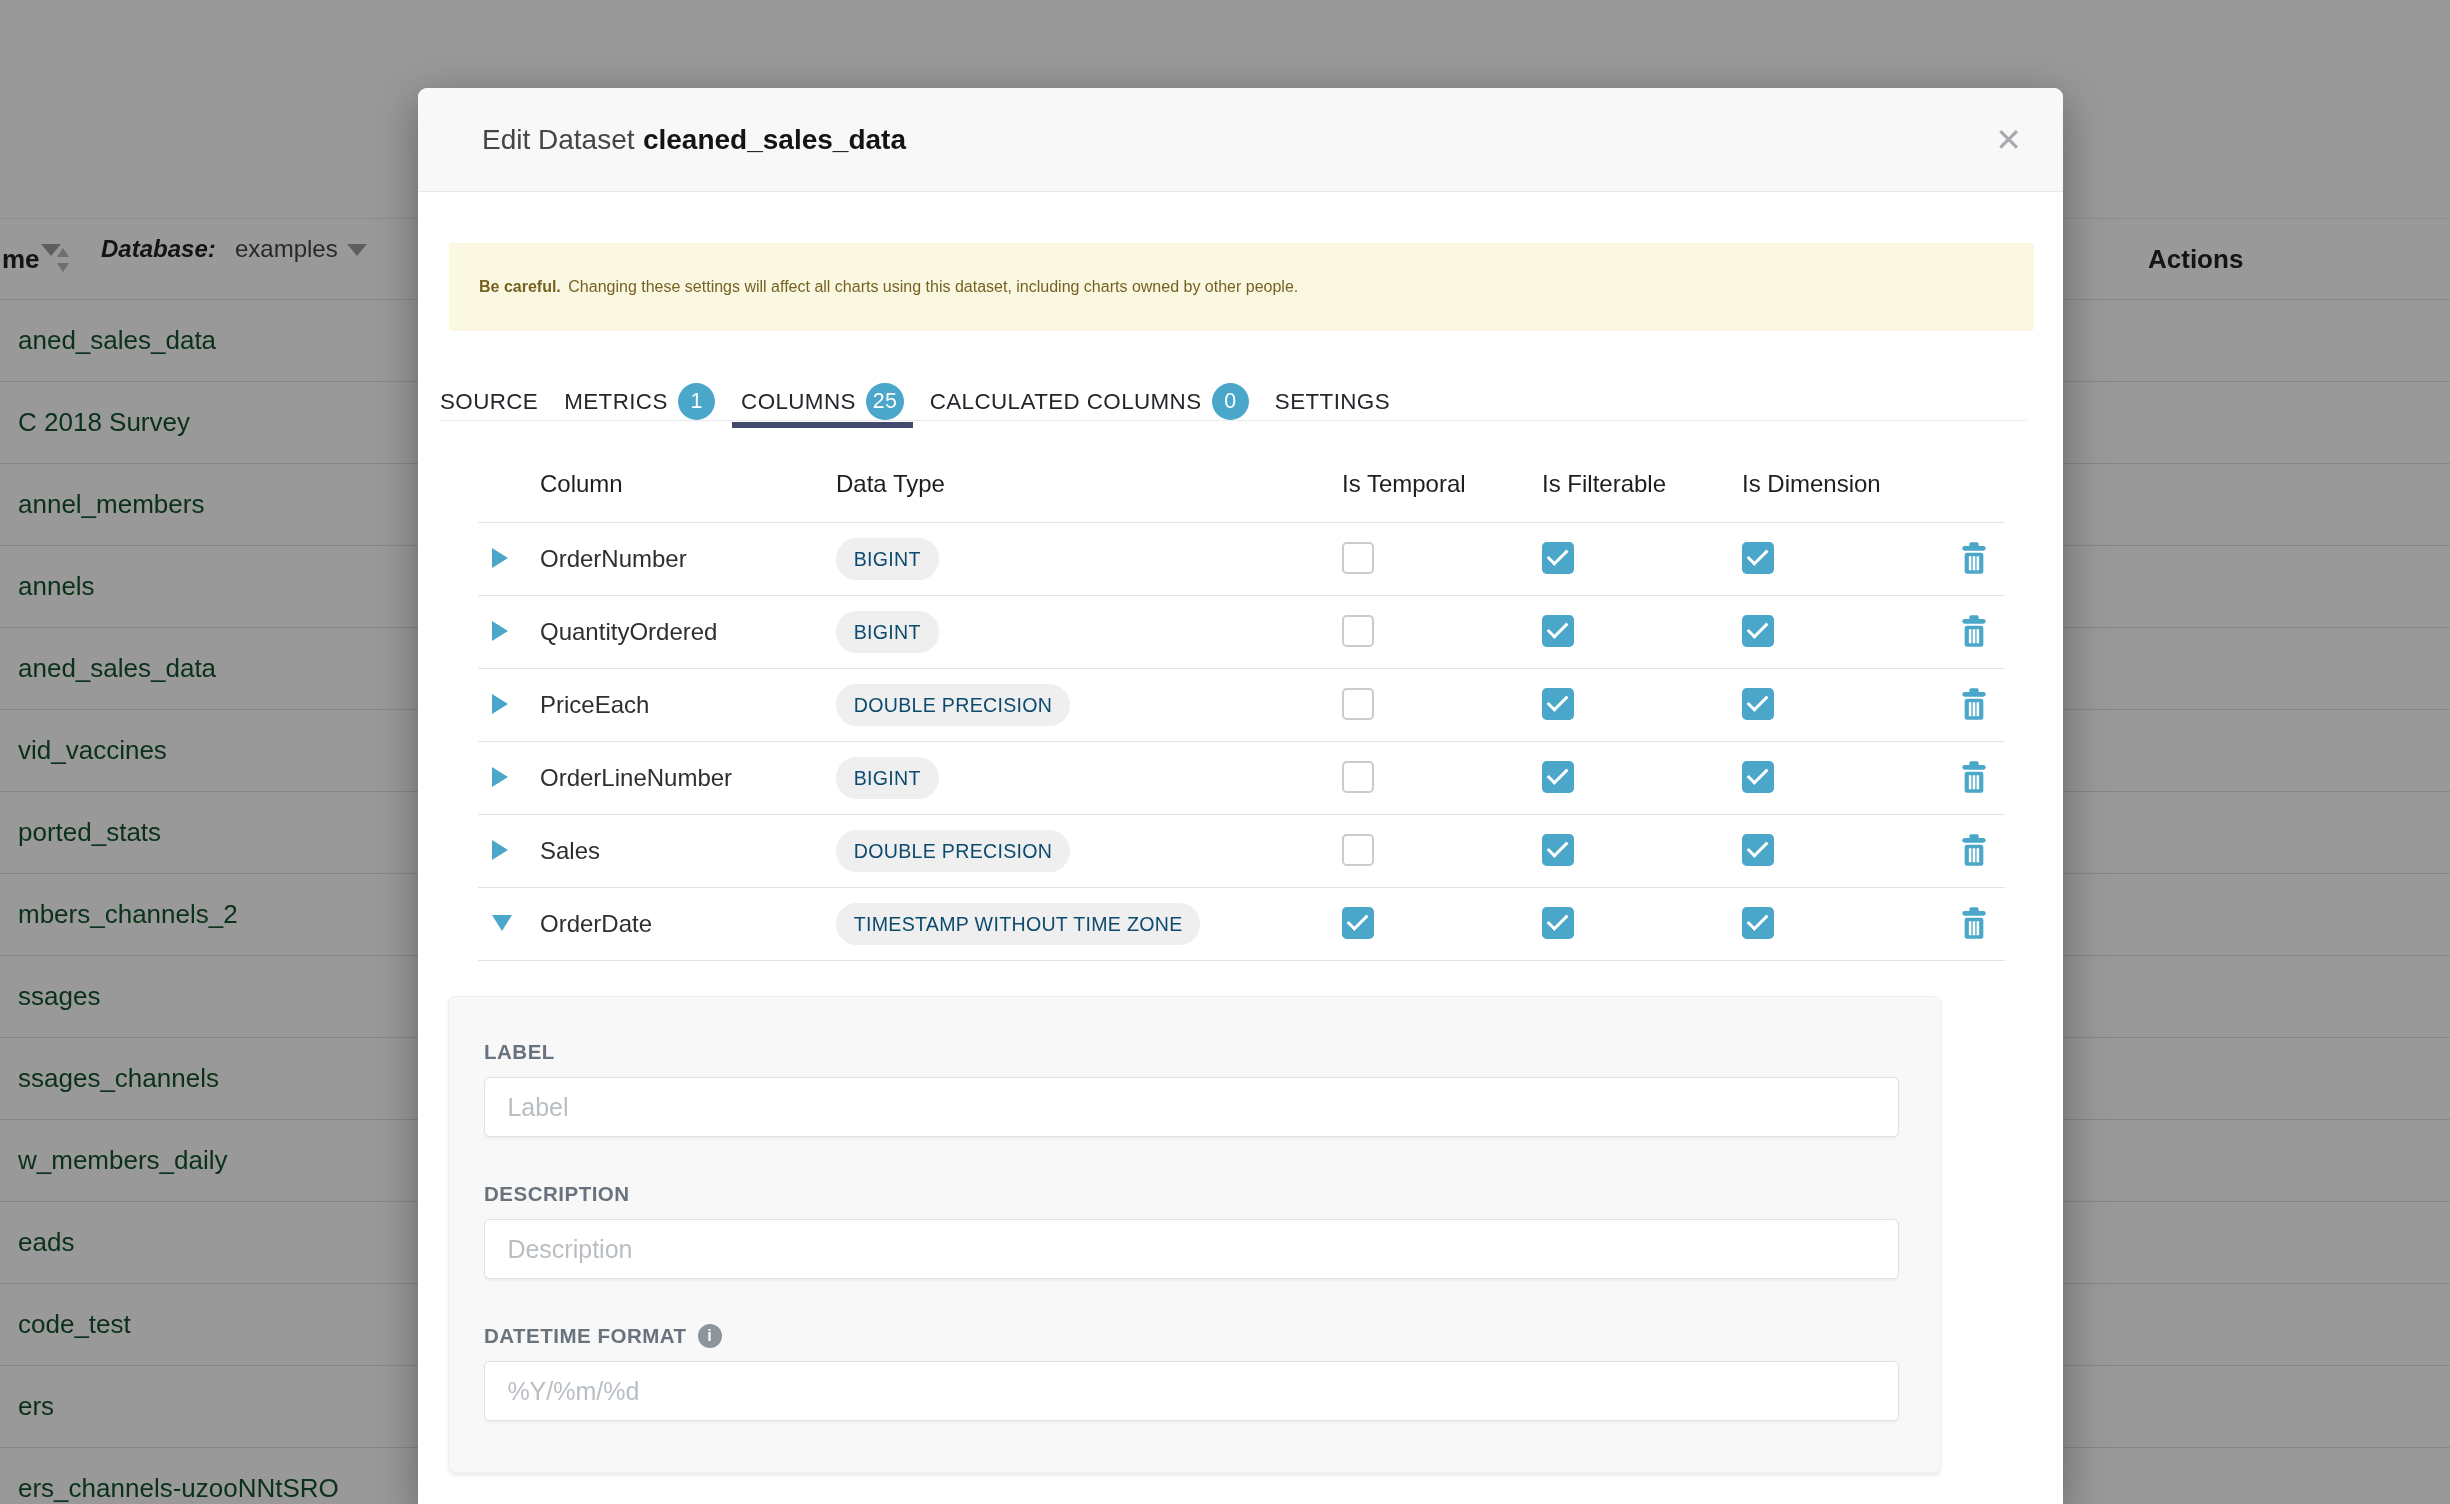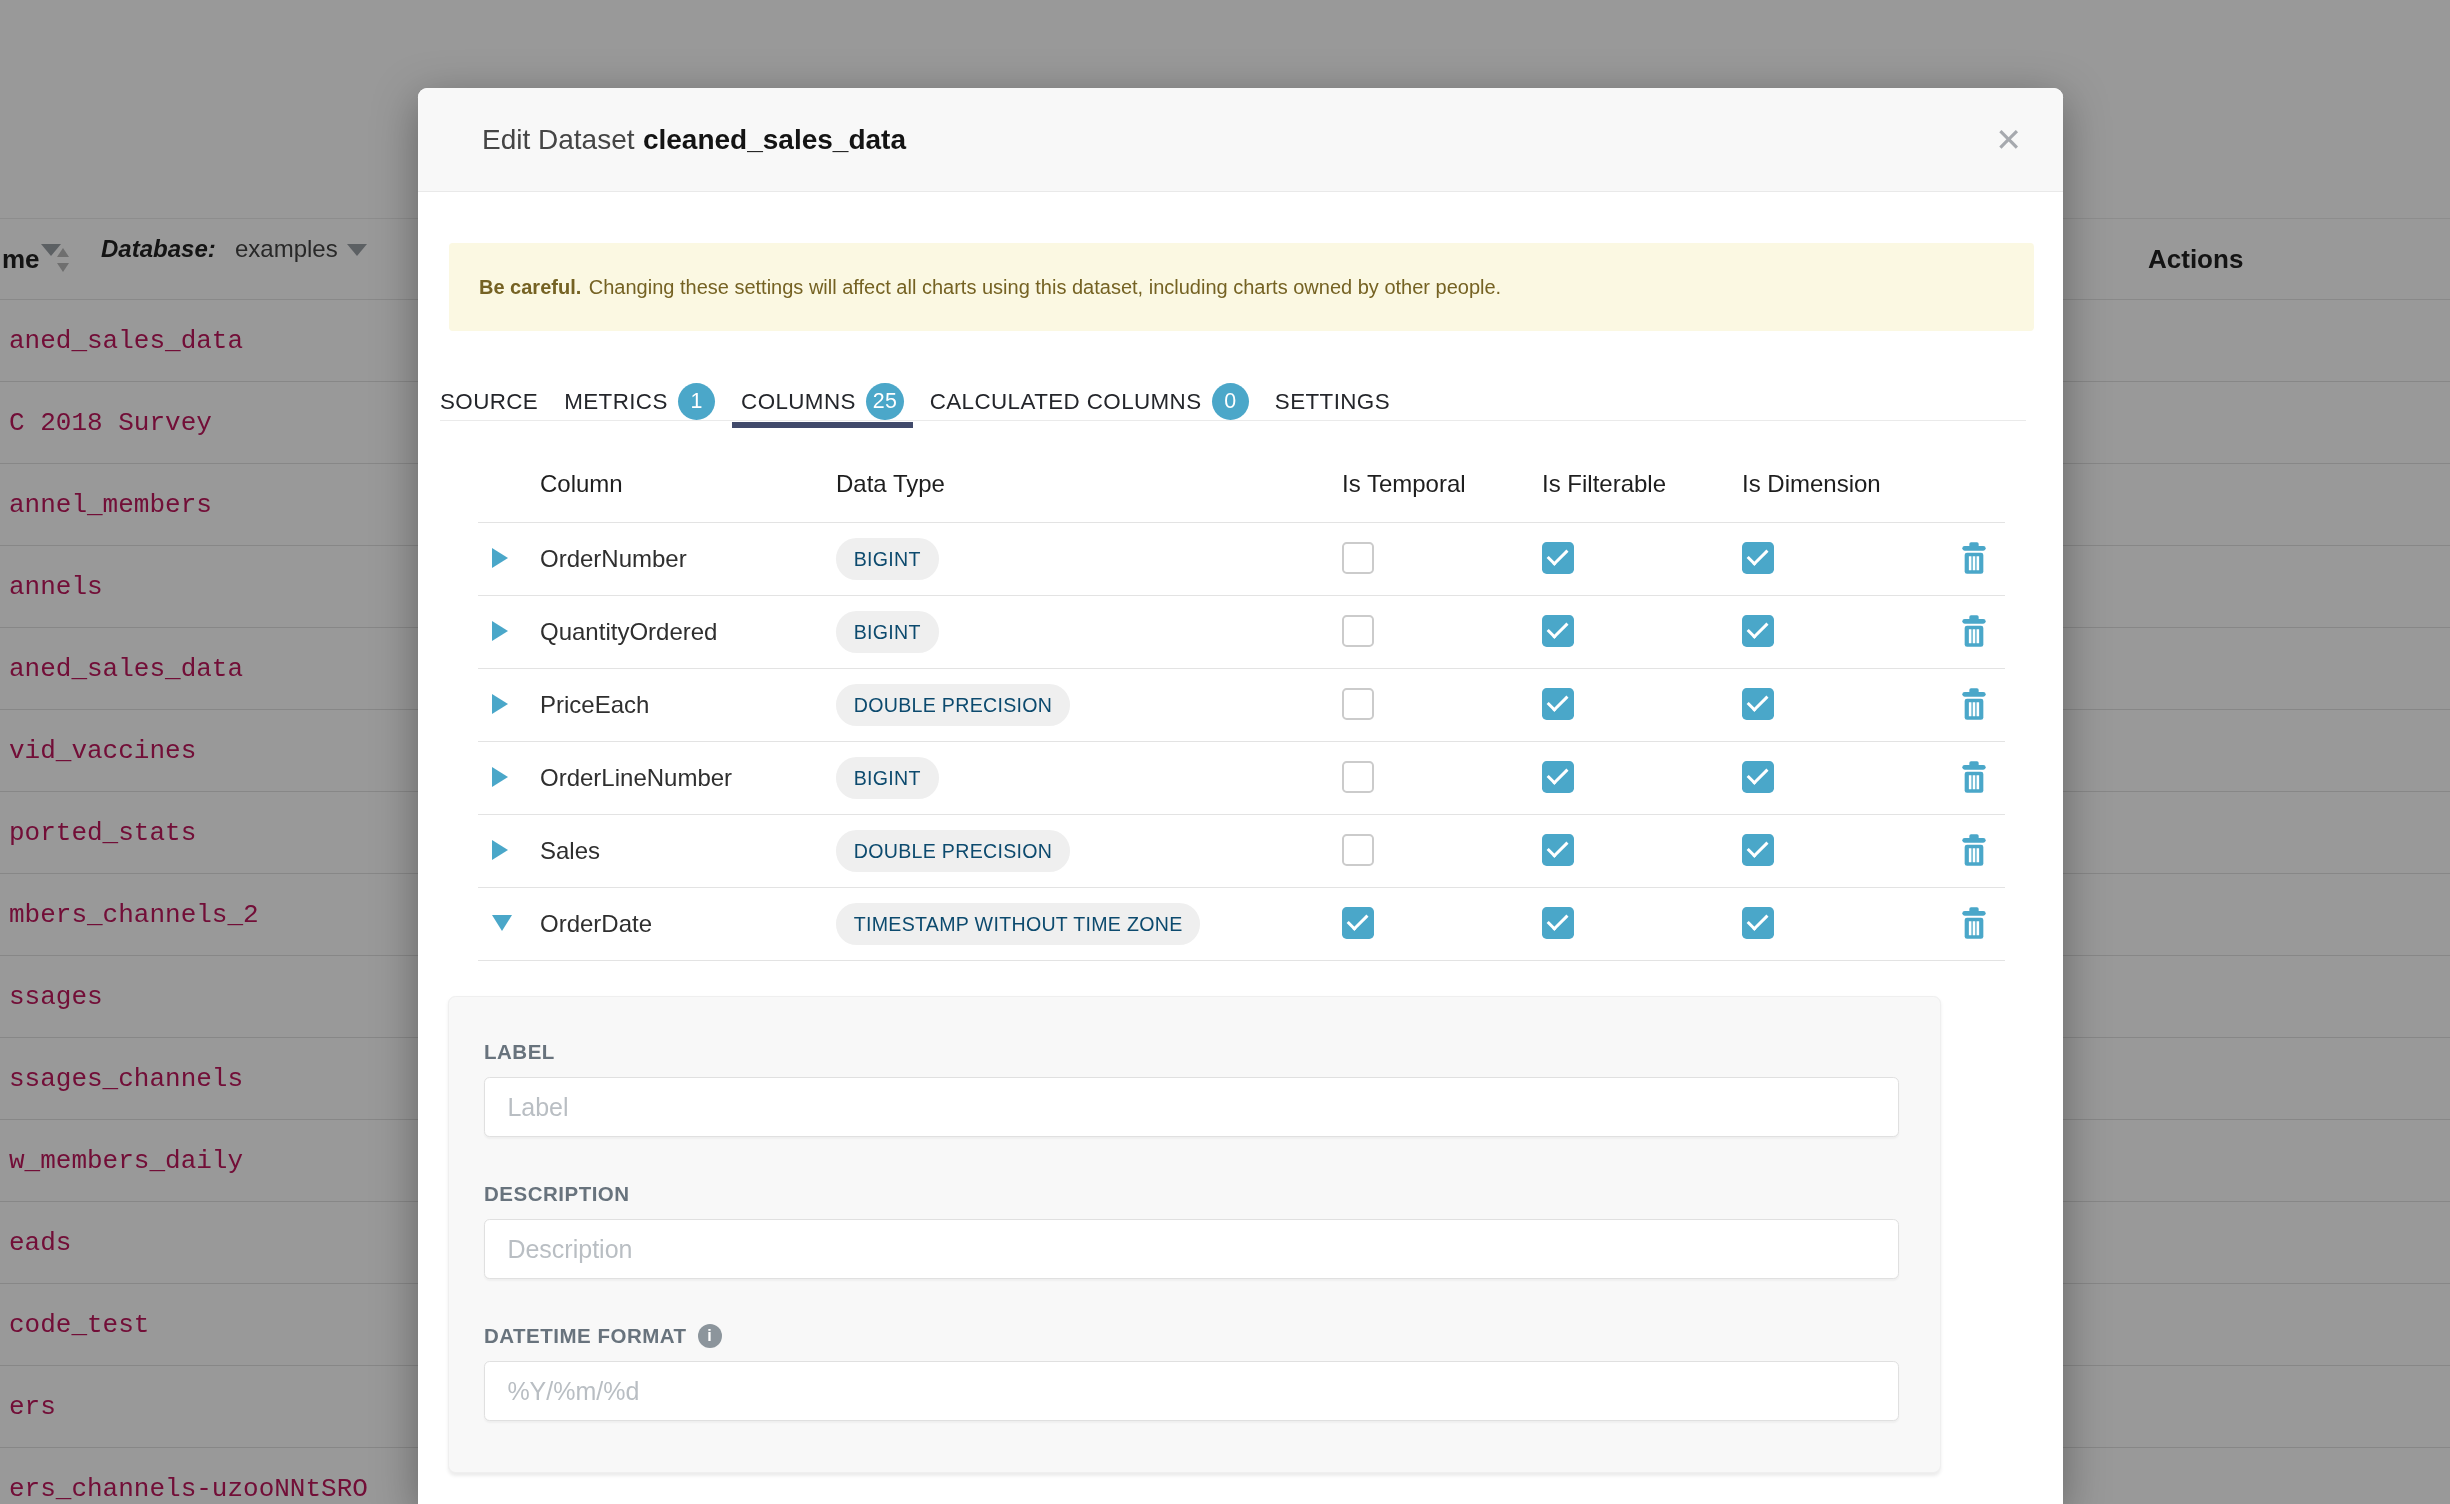--- a/index.html
+++ b/index.html
@@ -24,35 +24,35 @@
   .fb-caret2 { position:absolute; left:347px; top:151px; }
 
   .bg-thead { position:absolute; left:0; top:219px; width:100%; height:81px; border-bottom:0.9px solid #E4E4E4; }
   .bg-th { position:absolute; top:0; height:81px; line-height:81px; font-size:26px; font-weight:700; color:#222; }
   .sort-icon { position:absolute; left:57px; top:29px; width:13px; height:24px; cursor:pointer; }
   .sort-icon .up { position:absolute; top:0; left:0; width:0; height:0; border-left:6.5px solid transparent; border-right:6.5px solid transparent; border-bottom:9.3px solid #B9B9B9; }
   .sort-icon .dn { position:absolute; bottom:0; left:0; width:0; height:0; border-left:6.5px solid transparent; border-right:6.5px solid transparent; border-top:9.3px solid #B9B9B9; }
 
   .bg-rows { position:absolute; left:0; top:300px; width:100%; }
   .bg-row { width:100%; height:82px; border-bottom:0.9px solid #E2E2E2; display:flex; align-items:center; }
-  .bg-row a { font-size:26px; color:#be185d; text-decoration:none; padding-left:9px; cursor:pointer;font-family:Liberation Mono, monospace; }
+  .bg-row a { font-size:26px; color:#14532d; text-decoration:none; padding-left:18px; cursor:pointer; }
 
   
   .overlay { position:absolute; inset:0; background:rgba(0,0,0,0.40); z-index:5; }
 
   
   .modal { position:absolute; left:418px; top:88px; width:1645px; height:1417px; background:#fff; border-radius:9.3px 9.3px 0 0;
            box-shadow:0 11.2px 45px rgba(0,0,0,0.35); z-index:10; }
   .modal-header { position:absolute; left:0; top:0; width:100%; height:104px; background:#F8F8F8; border-radius:9.3px 9.3px 0 0; border-bottom:0.9px solid #E9E9E9; }
   .modal-title { position:absolute; left:32px; top:0; height:80px; line-height:104px; font-size:28px; color:#454545;margin-left:32px; }
   .modal-title b { color:#141414; font-weight:700; margin-left:8.4px; }
   .modal-close { position:absolute; right:41px; top:0; height:104px; line-height:104px; font-size:32px; color:#A6A9AE; cursor:pointer; background:none; border:none; font-family:inherit; }
 
   .banner { position:absolute; left:31px; top:155px; width:1585px; height:88px; background:#FBF8E2; border-radius:3.7px;
-            line-height:88px; padding-left:30px; font-size:20px; color:#756223; white-space:nowrap; overflow:hidden; }
+            line-height:88px; padding-left:30px; font-size:16px; color:#756223; white-space:nowrap; overflow:hidden; }
   .banner b { font-weight:700; margin-right:7.5px; }
 
   .tabs { position:absolute; left:22px; top:285px; width:1586px; height:48px; border-bottom:1.9px solid #EAEAEA; display:flex; gap:26px;align-items:flex-end; }
   .tab { position:relative; display:flex; align-items:flex-start; gap:10.3px; font-size:22.4px; letter-spacing:0.4px; color:#24262B; line-height:37px; cursor:pointer; }
   .tab .badge { min-width:37px; height:37px; padding:0 6.5px; border-radius:20.5px; background:#4BA7C9; color:#fff; font-size:21.4px; line-height:37px; text-align:center; }
   .tab.active::after { content:""; position:absolute; left:-9.3px; right:-9.3px; bottom:-8.4px; height:6.5px; background:#414A6B; }
 
   .col-table { position:absolute; left:60px; top:333px; width:1527px; }
   .cgrid { display:grid; grid-template-columns:62px 296px 506px 200px 200px 205px 59px; align-items:center; }
   .col-head { height:102px; padding-top:24px; border-bottom:0.9px solid #E3E3E3; }

